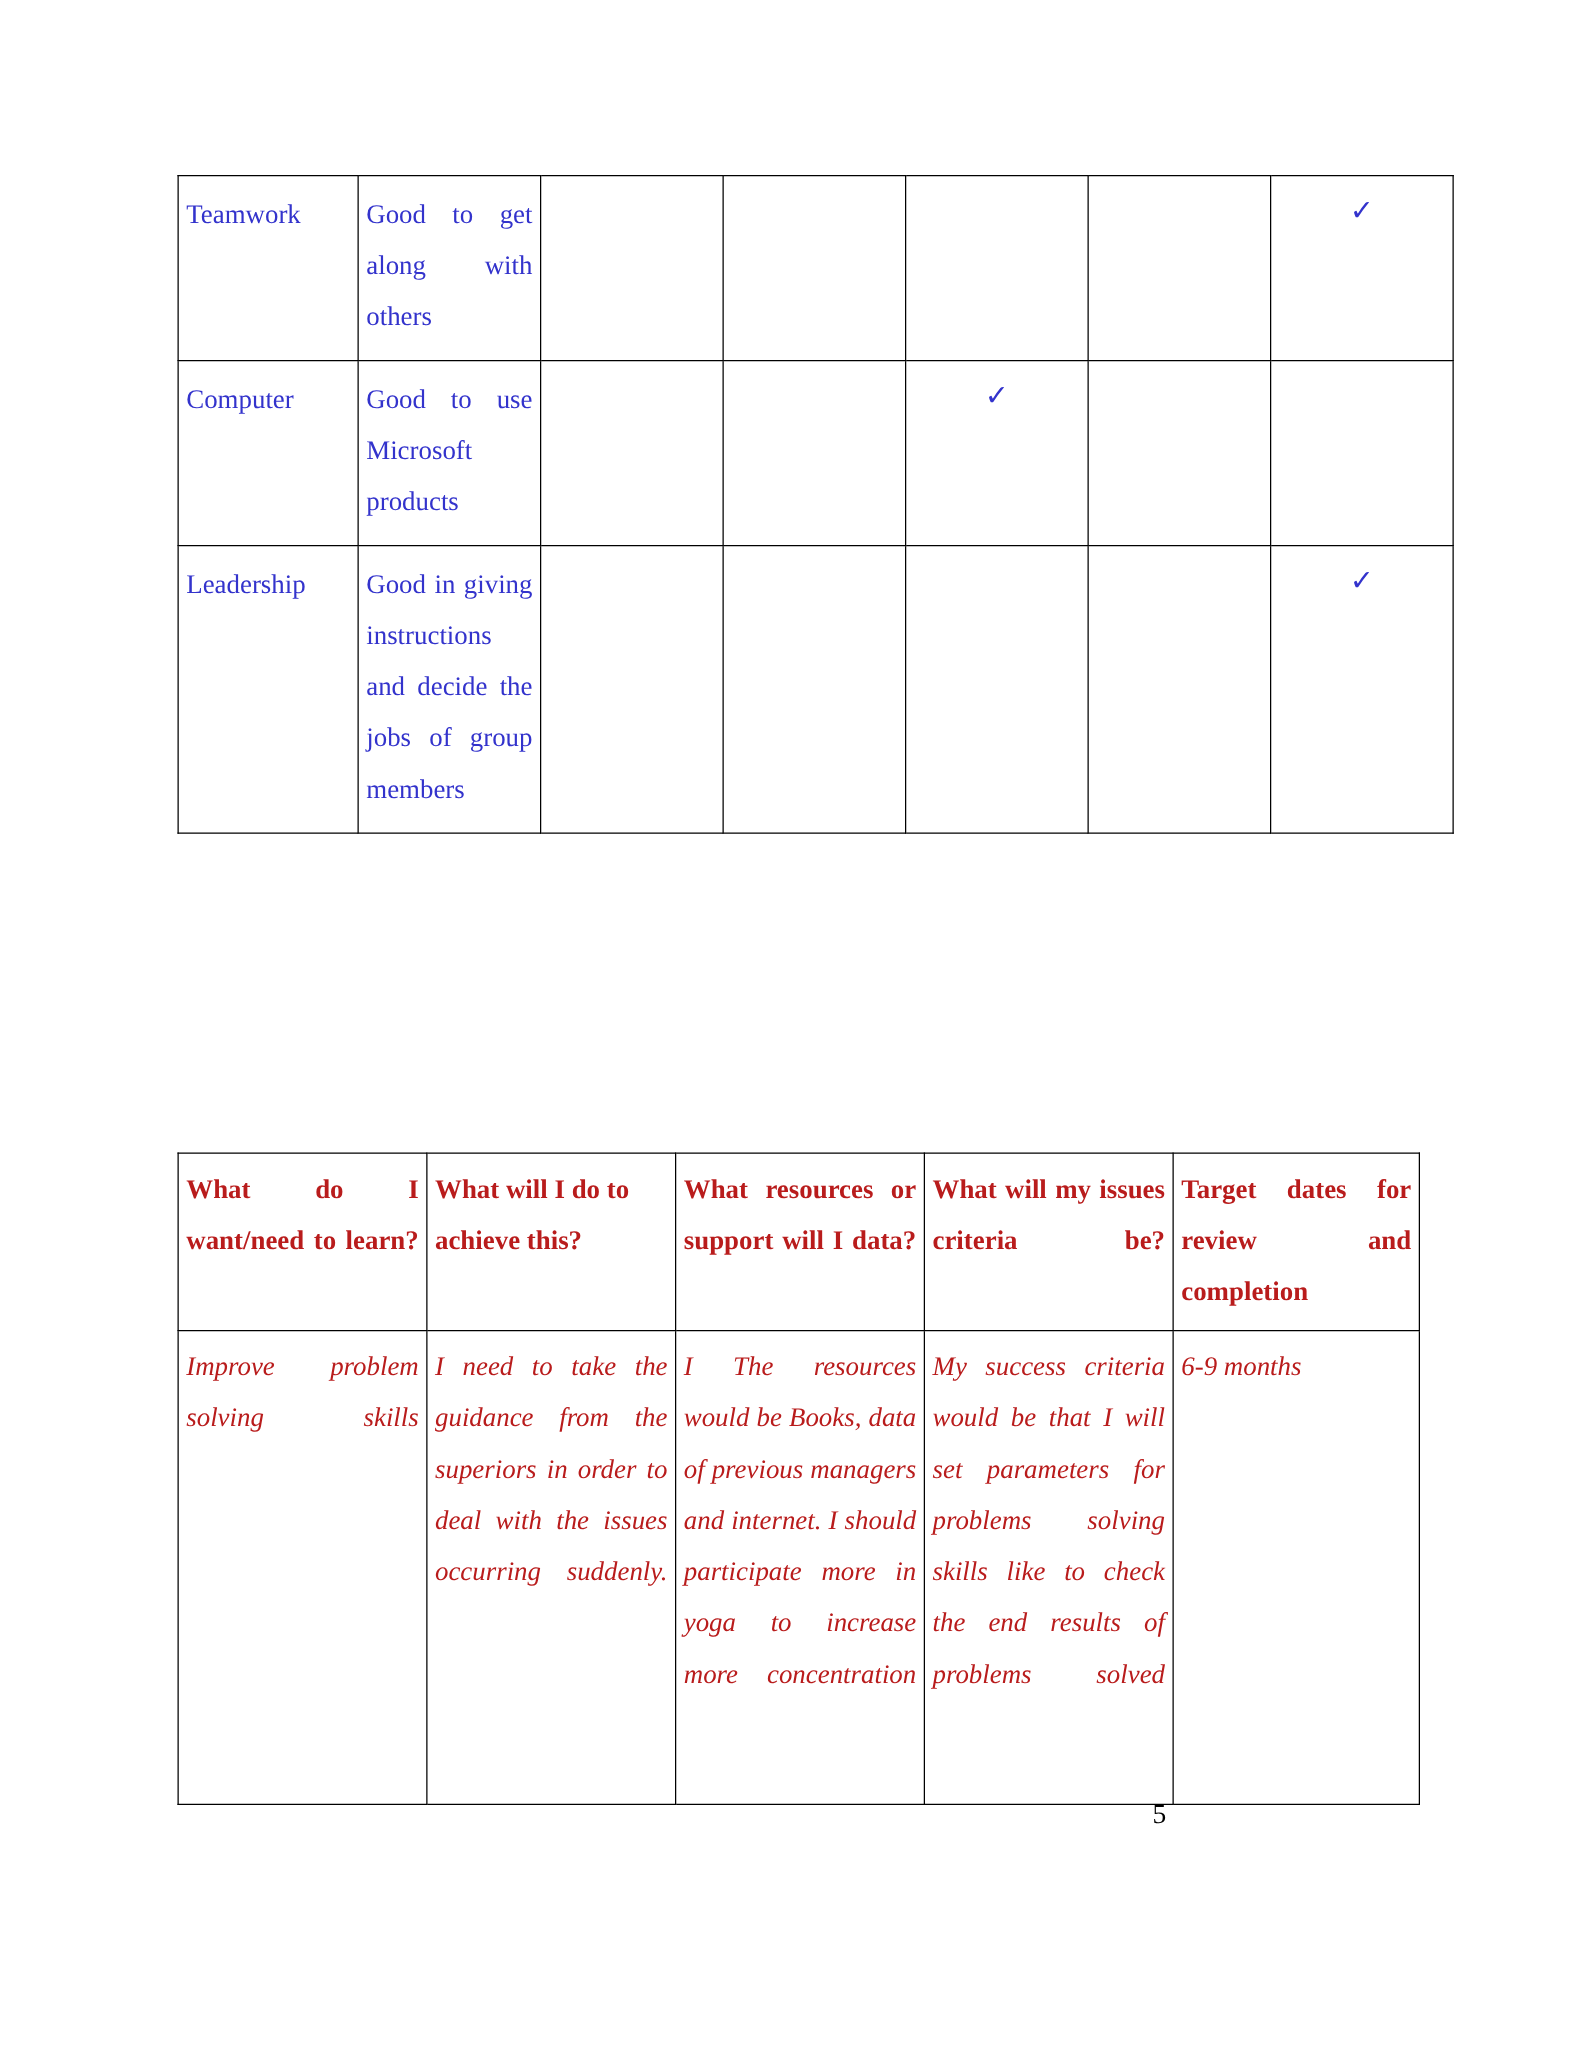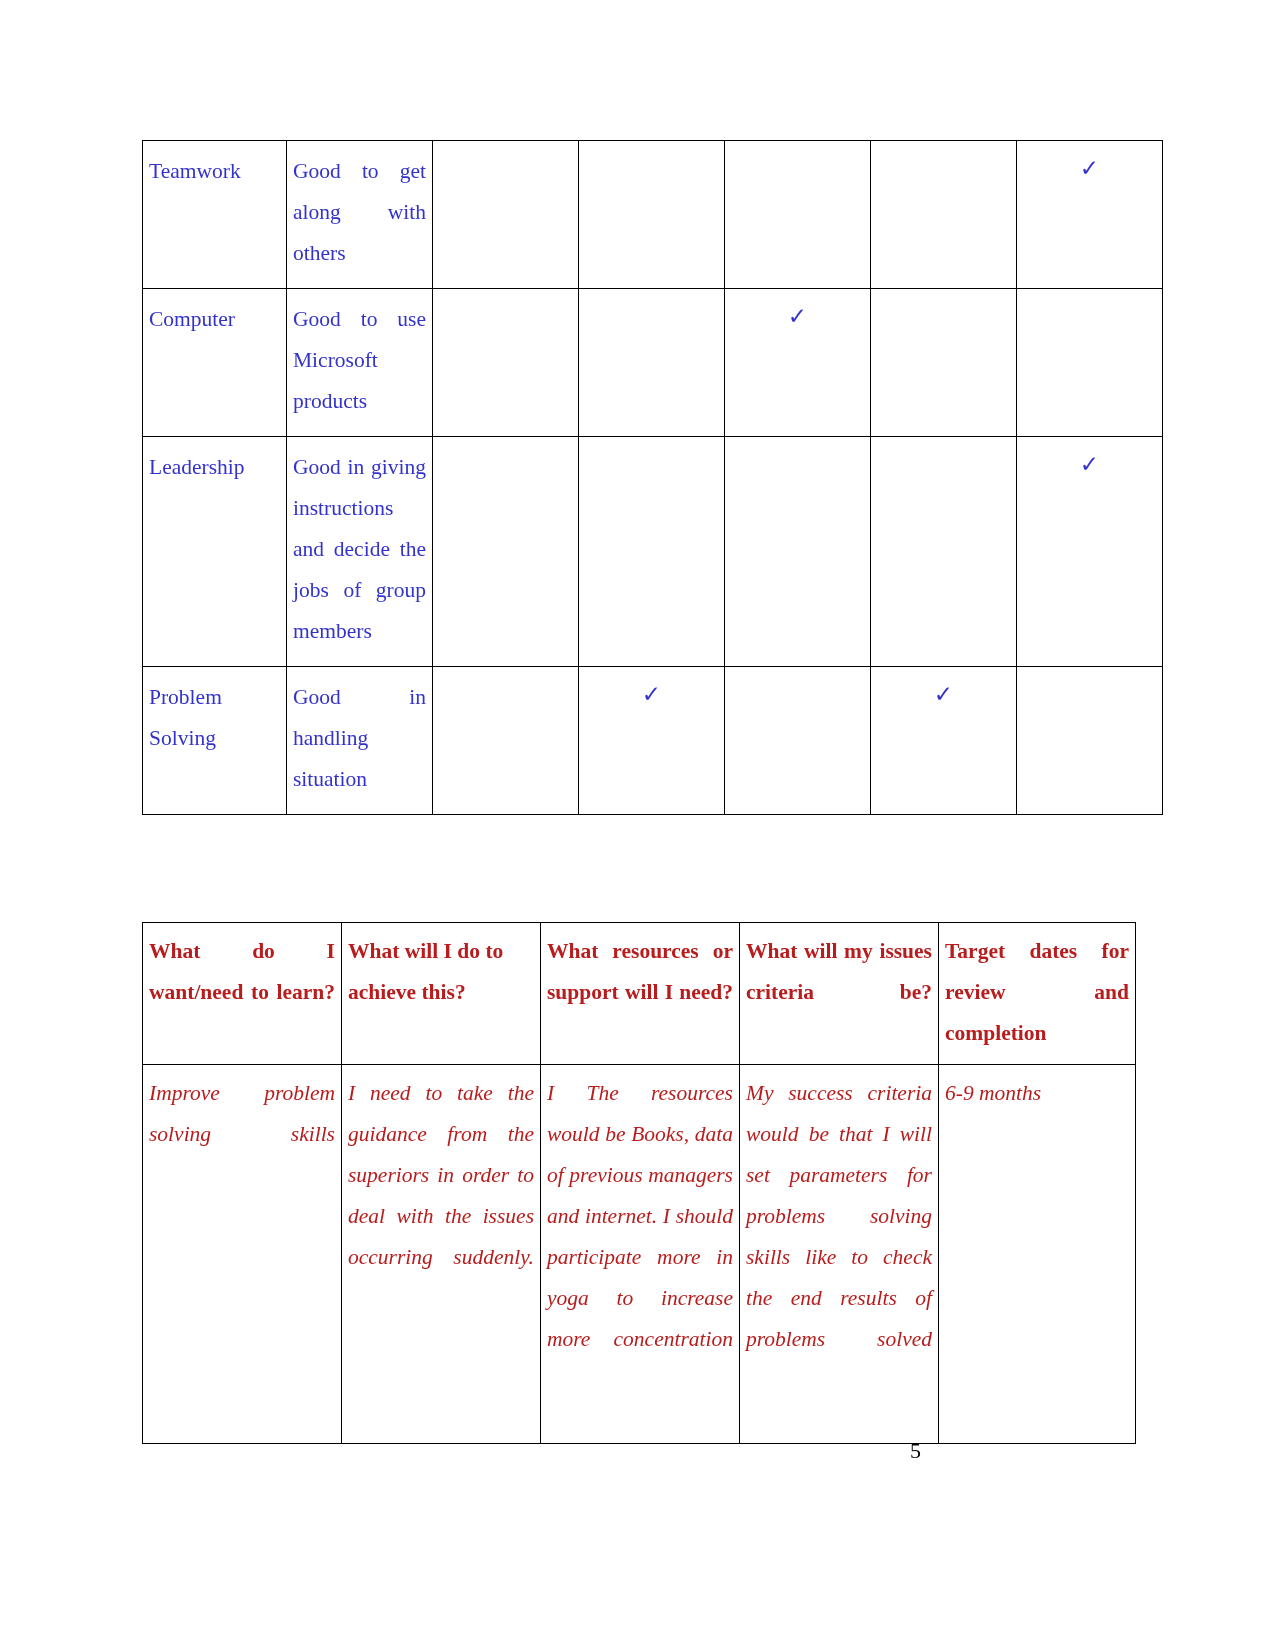--- a/index.html
+++ b/index.html
@@ -13,20 +13,21 @@
     position: relative;
     font-family: "Liberation Serif", "DejaVu Serif", serif;
     color: #3333cc;
     overflow: hidden;
   }
   .page {
     position: absolute;
     left: 0; top: 0;
     width: 1073px;
     height: 1651px;
+    padding-left: 12px;
   }
 
   
   .skills-table {
     position: absolute;
     left: 142px;
     top: 140px;
     width: 928px;
     border-collapse: collapse;
     table-layout: fixed;
@@ -135,38 +136,29 @@
       </tr>
       <tr>
         <td class="skill-name col-skill">Leadership</td>
         <td class="col-desc">Good in giving instructions and decide the jobs of group members</td>
         <td class="check-cell col-c"><span class="check"></span></td>
         <td class="check-cell col-c"><span class="check"></span></td>
         <td class="check-cell col-c"><span class="check"></span></td>
         <td class="check-cell col-c"><span class="check"></span></td>
         <td class="check-cell col-c"><span class="check">✓</span></td>
       </tr>
-      <tr>
-        <td class="skill-name col-skill">Problem Solving</td>
-        <td class="col-desc">Good in handling situation</td>
-        <td class="check-cell col-c"><span class="check"></span></td>
-        <td class="check-cell col-c"><span class="check">✓</span></td>
-        <td class="check-cell col-c"><span class="check"></span></td>
-        <td class="check-cell col-c"><span class="check">✓</span></td>
-        <td class="check-cell col-c"><span class="check"></span></td>
-      </tr>
     </tbody>
   </table>
 
   <table class="plan-table">
     <thead>
       <tr>
         <td class="pcol1">What do I want/need to learn?</td>
         <td class="pcol2 last-left">What will I do to achieve this?</td>
-        <td class="pcol3">What resources or support will I need?</td>
+        <td class="pcol3">What resources or support will I data?</td>
         <td class="pcol4">What will my issues criteria be?</td>
         <td class="pcol5">Target dates for review and completion</td>
       </tr>
     </thead>
     <tbody>
       <tr>
         <td class="pcol1 body-cell">Improve problem solving skills</td>
         <td class="pcol2 body-cell">I need to take the guidance from the superiors in order to deal with the issues occurring suddenly.</td>
         <td class="pcol3 body-cell">I The resources would be Books, data of previous managers and internet. I should participate more in yoga to increase more concentration</td>
         <td class="pcol4 body-cell">My success criteria would be that I will set parameters for problems solving skills like to check the end results of problems solved</td>

